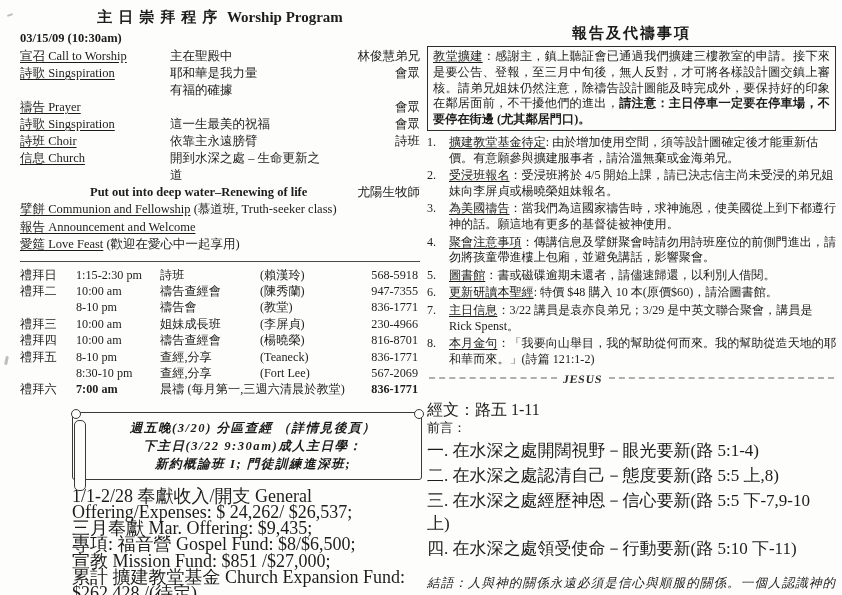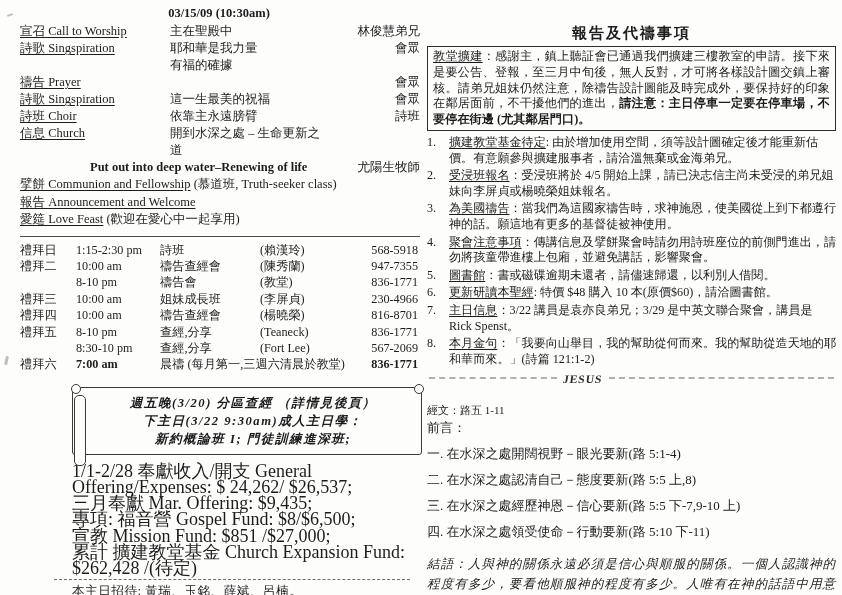--- a/index.html
+++ b/index.html
@@ -8,21 +8,21 @@
     font-family:"Liberation Serif","DejaVu Serif",serif;color:#1c1c1c;
     overflow:hidden;margin:0 auto;
   }
   .col{position:absolute;top:6px;}
   .col-left{left:20px;width:400px;}
   .col-right{left:427px;width:409px;}
 
   
   .wp-title{text-align:center;font-size:15px;font-weight:600;margin:2px 0 4px;}
   .wp-title .cn{letter-spacing:6px;}
-  .date-line{text-align:center;font-weight:bold;font-size:12.5px;padding-right:2px;}
+  .date-line{text-align:left;font-weight:bold;font-size:12.5px;padding-right:2px;}
   .program{margin-top:2px;font-size:12.5px;}
   .prog-row{display:grid;grid-template-columns:150px 1fr 92px;line-height:17px;}
   .prog-row .lbl{text-decoration:underline;text-underline-offset:2px;}
   .prog-row .lbl.nou{text-decoration:none;}
   .prog-row .who{text-align:right;}
   .msg-en{display:flex;justify-content:space-between;padding-left:70px;font-size:12.5px;line-height:17px;}
   .msg-en .en{font-weight:bold;}
   .single-line{font-size:12.5px;line-height:17.5px;}
   .single-line .lbl{text-decoration:underline;text-underline-offset:2px;}
 
@@ -55,38 +55,42 @@
   .notice-box .head{text-decoration:underline;text-underline-offset:2px;}
   .notice-box .tail{font-weight:bold;}
   .items{margin:4px 0 0 0;font-size:12.1px;}
   .item{display:grid;grid-template-columns:22px 1fr;line-height:15.6px;margin-bottom:2px;}
   .item .head{text-decoration:underline;text-underline-offset:2px;}
   .jesus-row{display:flex;align-items:center;gap:6px;margin:6px 2px 3px;}
   .squiggle{height:3px;border-top:2px dashed #9c9c9c;opacity:.8;}
   .sq-l{flex:0 0 128px;}
   .sq-r{flex:1;}
   .jesus-label{font-weight:bold;font-size:11.5px;letter-spacing:1px;transform:skewX(-8deg);color:#2a2a2a;}
-  .scripture{font-size:11px;line-height:18px;margin-top:16px;}
+  .scripture{font-size:16px;line-height:18px;margin-top:16px;}
   .preface{font-size:13px;line-height:18px;}
-  .outline .pt{font-size:13px;margin-top:8px;}
+  .outline .pt{font-size:17px;margin-top:2px;}
   .conclusion{margin-top:14px;font-size:12.6px;line-height:19.5px;font-style:italic;letter-spacing:0.8px;text-align:justify;}
 
   
   .speckle{position:absolute;background:#8a8a8a;opacity:.55;border-radius:1px;}
   .sp1{left:7px;top:14px;width:6px;height:2px;transform:rotate(-20deg);}
   .sp2{left:5px;top:356px;width:3px;height:9px;transform:rotate(12deg);}
 </style>
 </head>
 <body>
 
 <div class="page">
   <div class="speckle sp1"></div>
   <div class="speckle sp2"></div>
 
   <div class="col col-left">
+    <div class="wp-title">
+      <span class="cn">主日崇拜程序</span>
+      <span class="en">Worship Program</span>
+    </div>
     <div class="date-line">03/15/09 (10:30am)</div>
 
     <div class="program">
       <div class="prog-row">
         <span class="lbl">宣召 Call to Worship</span>
         <span class="itm">主在聖殿中</span>
         <span class="who">林俊慧弟兄</span>
       </div>
       <div class="prog-row">
         <span class="lbl">詩歌 Singspiration</span>

